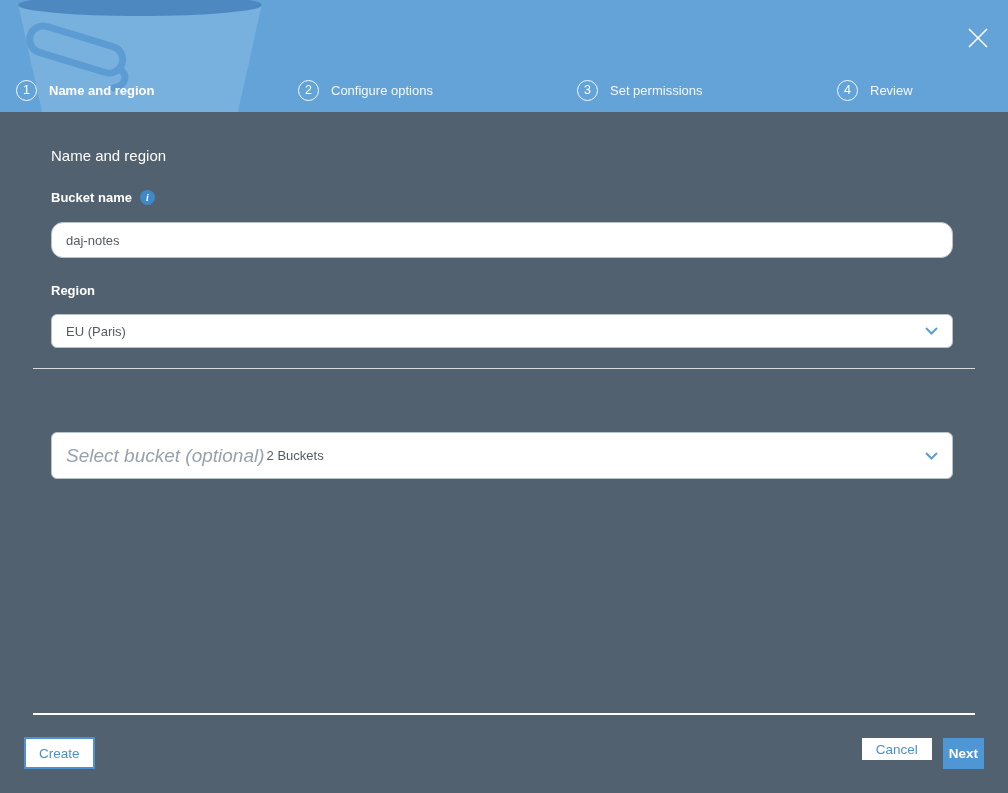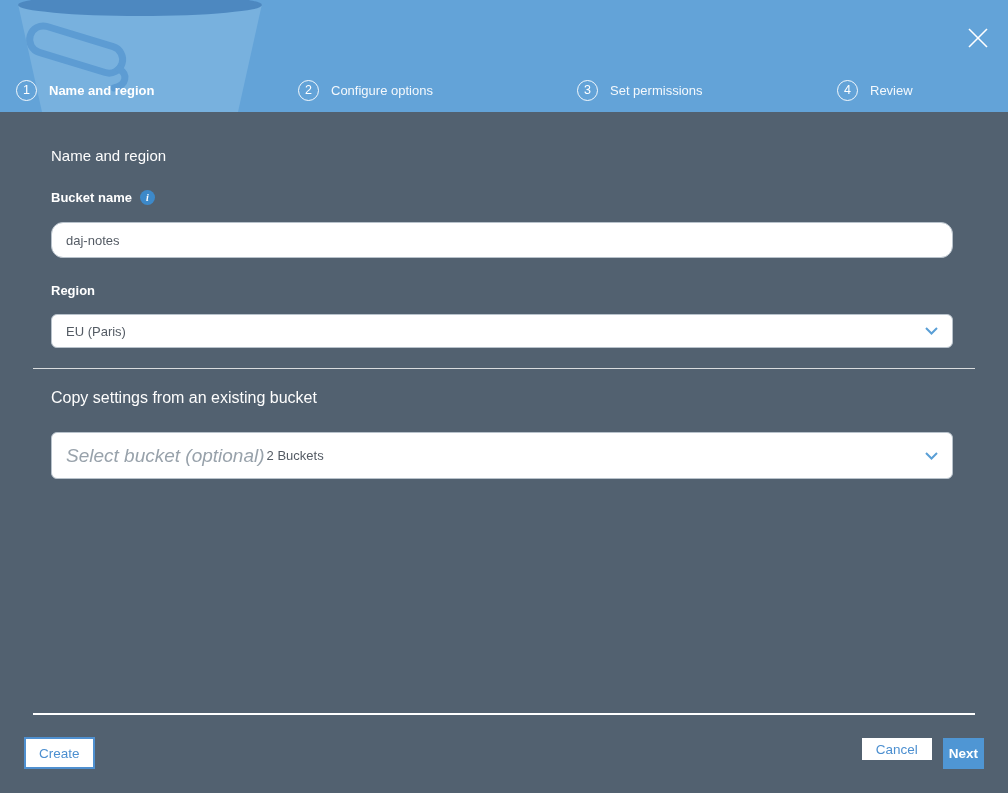--- a/index.html
+++ b/index.html
@@ -132,21 +132,20 @@
 
     <div class="select-box" style="top:202px; height:34px">
       <span class="select-value">EU (Paris)</span>
       <svg class="chevron" width="13" height="8" viewBox="0 0 13 8">
         <polyline points="1,1 6.5,6.5 12,1" fill="none" stroke="#5a9fd6" stroke-width="2"></polyline>
       </svg>
     </div>
 
     <div class="divider" style="top:256px"></div>
 
-    <div class="section-heading" style="top:277px; font-size:16px">Copy settings from an existing bucket</div>
 
     <div class="select-box" style="top:320px; height:47px">
       <span class="select-placeholder">Select bucket (optional)</span>
       <span class="select-count">2 Buckets</span>
       <svg class="chevron" width="13" height="8" viewBox="0 0 13 8">
         <polyline points="1,1 6.5,6.5 12,1" fill="none" stroke="#5a9fd6" stroke-width="2"></polyline>
       </svg>
     </div>
 
     <div class="footer-divider" style="top:601px"></div>

